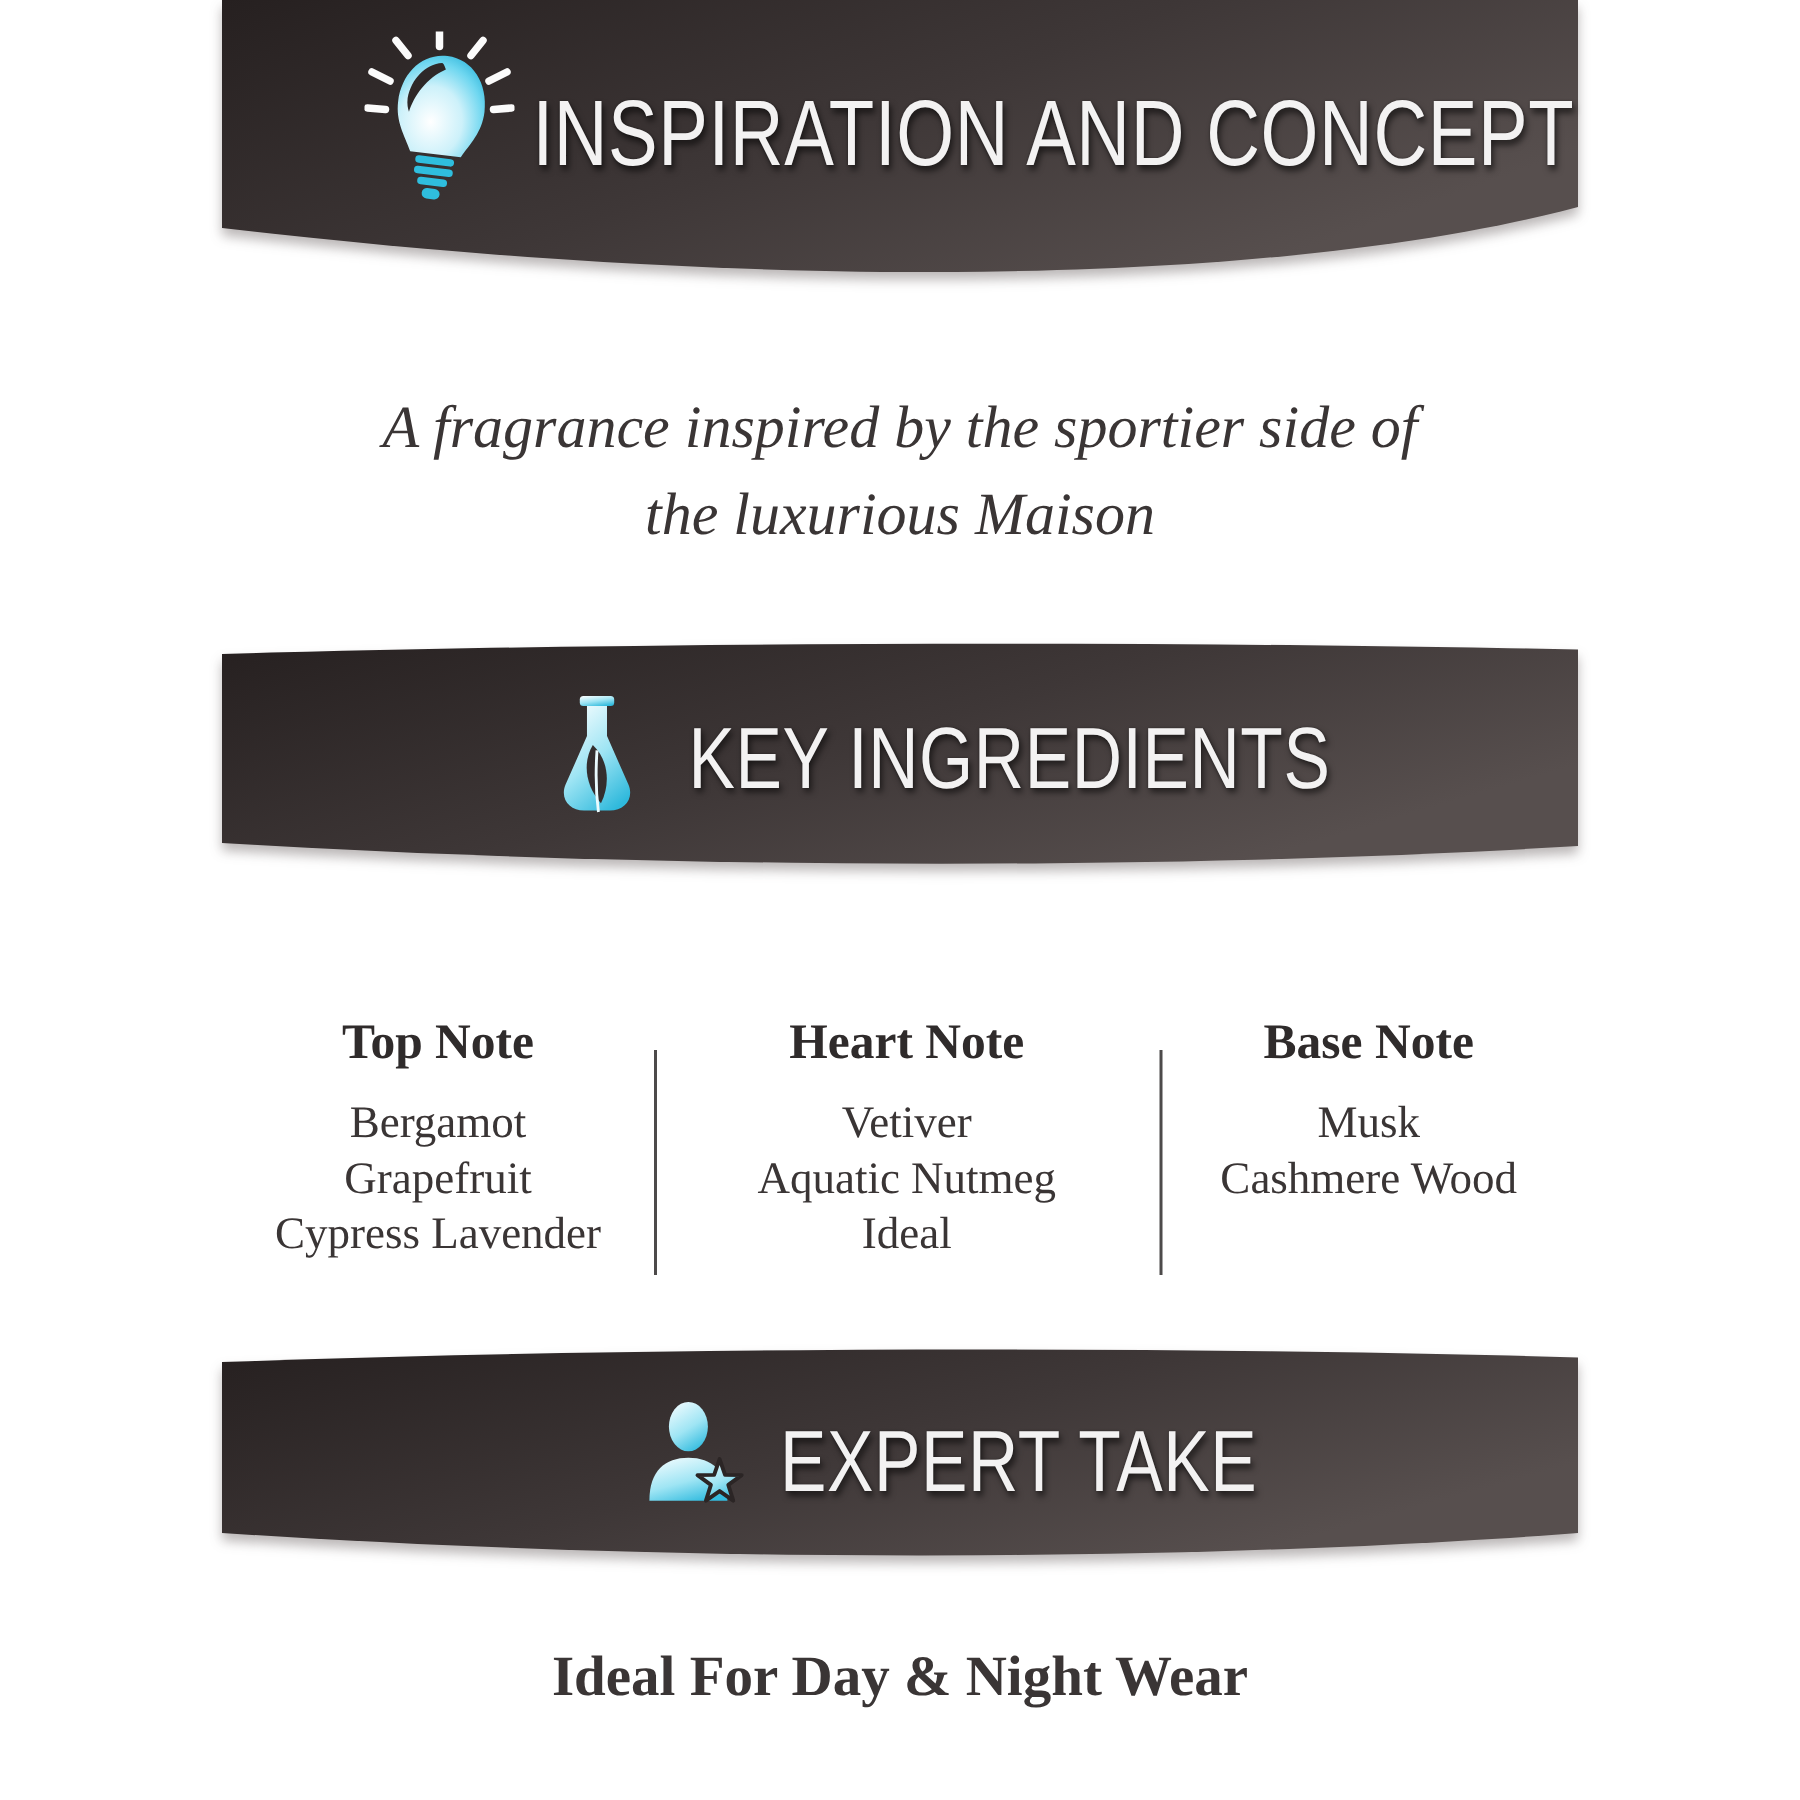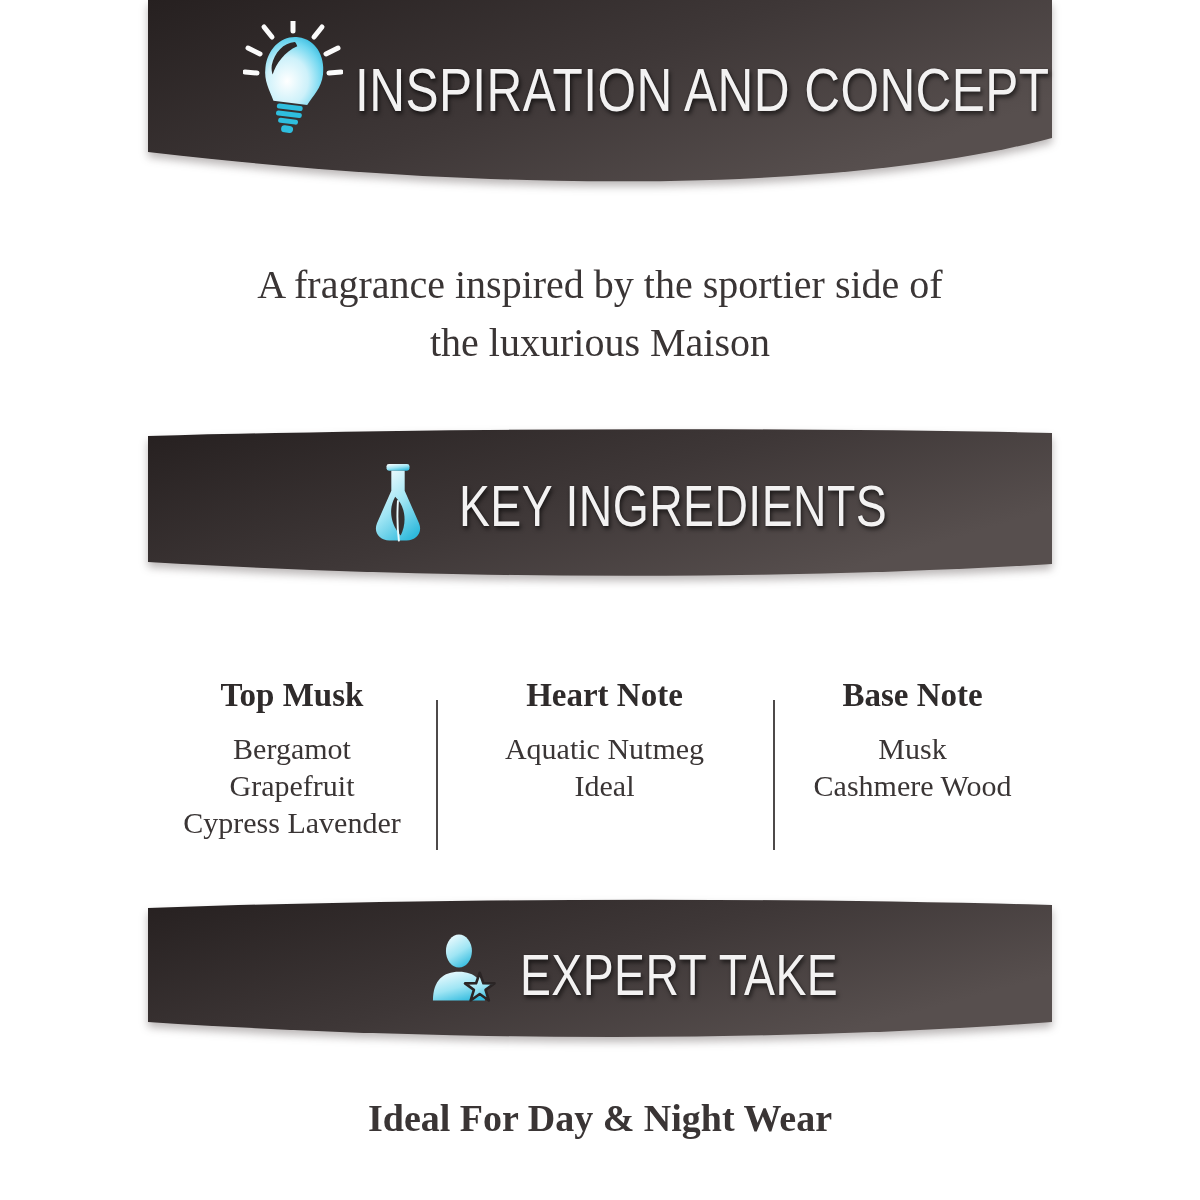--- a/index.html
+++ b/index.html
@@ -15,21 +15,21 @@
   .band-title{font-family:"Liberation Sans",sans-serif;font-weight:400;color:#f3f2f2;
               transform:scaleX(.8);transform-origin:left center;letter-spacing:.5px;
               text-shadow:2px 3px 5px rgba(0,0,0,.6),0 0 2px rgba(0,0,0,.35);
               white-space:nowrap;}
 
   .band1{top:0;height:200px;}
   .band1 .band-content{height:165px;padding-left:95px;}
   .band1 .band-title{font-size:62px;margin-top:14px;margin-left:12px;}
 
   .lead{position:absolute;left:0;top:256px;width:904px;text-align:center;
-        font-size:40px;line-height:58px;color:#3a3535;}
+        font-size:40px;line-height:58px;color:#3a3535;font-style:italic;}
 
   .band2{top:428px;height:165px;}
   .band2 .band-content{height:155px;padding-left:207px;}
   .band2 .band-title{font-size:58px;margin-left:18px;}
 
   .notes{position:absolute;left:0;top:655px;width:904px;height:205px;
          display:grid;grid-template-columns:288px 337px 279px;}
   .note-col{text-align:center;position:relative;}
   .note-header{font-size:33px;font-weight:700;color:#2f2b2b;padding-top:22px;}
   .note-items{margin-top:16px;font-size:30px;line-height:37px;color:#3a3535;}
@@ -123,30 +123,31 @@
             <path d="M45,36 C54,47 54,64 45,77 C36,64 36,47 45,36 Z" fill="#342e2e"></path>
           </g>
           <path d="M45,40 C44,55 44,68 46,83" stroke="#eafbfe" stroke-width="2" fill="none"></path>
         </svg>
         <span class="band-title">KEY INGREDIENTS</span>
       </div>
     </section>
 
     <div class="notes">
       <div class="note-col">
-        <div class="note-header">Top Musk</div>
+        <div class="note-header">Top Note</div>
         <div class="note-items">
           <div>Bergamot</div>
           <div>Grapefruit</div>
           <div>Cypress Lavender</div>
         </div>
       </div>
       <div class="note-col">
         <div class="note-header">Heart Note</div>
         <div class="note-items">
+          <div>Vetiver</div>
           <div>Aquatic Nutmeg</div>
           <div>Ideal</div>
         </div>
       </div>
       <div class="note-col">
         <div class="note-header">Base Note</div>
         <div class="note-items">
           <div>Musk</div>
           <div>Cashmere Wood</div>
         </div>

